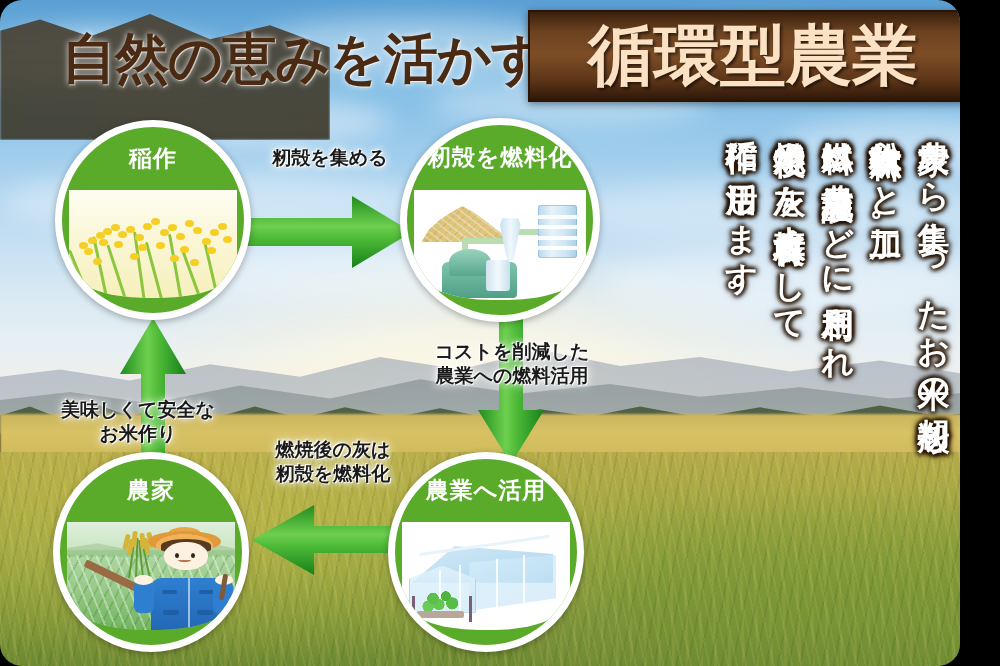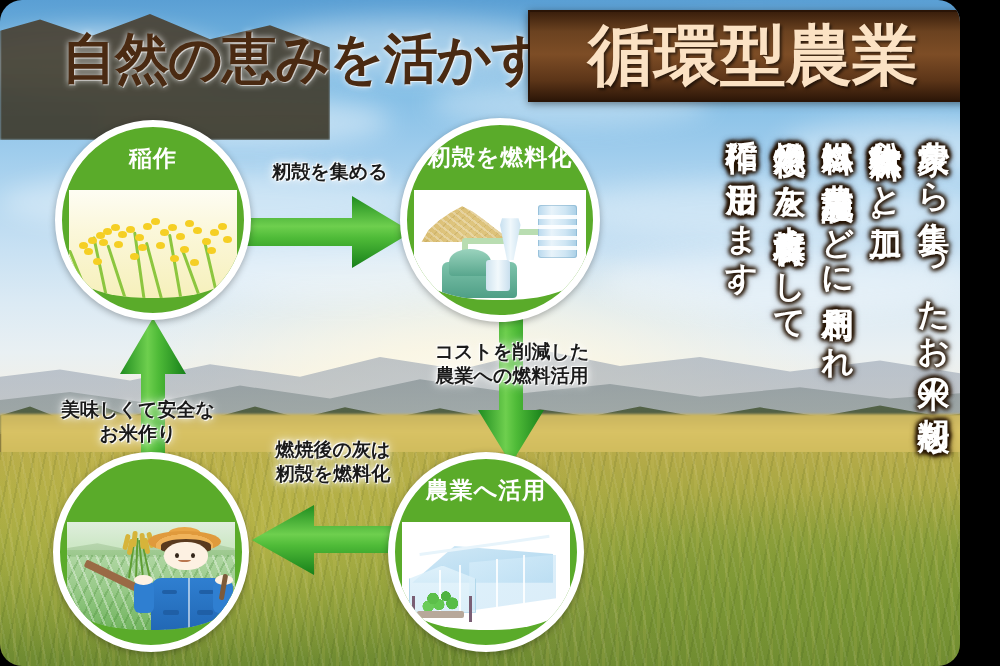--- a/index.html
+++ b/index.html
@@ -355,21 +355,21 @@
           <stop offset="0%" stop-color="#1f8c1f"></stop>
             <stop offset="42%" stop-color="#6ecf4e"></stop>
           <stop offset="58%" stop-color="#4fbb38"></stop>
             <stop offset="100%" stop-color="#17801a"></stop>
         </linearGradient>
       </defs>
       <path d="M33 0 L66 56 L45 56 L45 150 L21 150 L21 56 L0 56 Z" fill="url(#gU)"></path>
     </svg>
   </div>
 
-  <div class="alabel" style="left:250px; top:160px; width:160px;">籾殻を集める</div>
+  <div class="alabel" style="left:250px; top:146px; width:160px;">籾殻を集める</div>
   <div class="alabel" style="left:404px; top:340px; width:216px;">コストを削減した
 農業への燃料活用</div>
   <div class="alabel" style="left:244px; top:438px; width:178px;">燃焼後の灰は
 籾殻を燃料化</div>
   <div class="alabel" style="left:48px; top:362px; width:180px;margin-top:36px;">美味しくて安全な
 お米作り</div>
 
   <div class="node" style="left:55px; top:120px; width:196px; height:200px;">
     <div class="node-ring">
       <div class="node-label">稲作</div>
@@ -457,20 +457,21 @@
         <div class="gh-plants"></div>
         <div class="gh-tray"></div>
         <div class="gh-post" style="left:6%;"></div>
         <div class="gh-post" style="left:40%;"></div>
       </div>
     </div>
   </div>
 
   <div class="node" style="left:53px; top:452px; width:196px; height:200px;">
     <div class="node-ring">
+      <div class="node-label">農家</div>
       <div class="node-art art-farm">
         <div class="farm-hills"></div>
         <div class="farm-paddy"></div>
         <div class="farm-rows"></div>
         <div class="farm-ridge"></div>
 
         <div class="rice-bunch">
           <div class="rb-stem" style="left:20%; height:78%; transform:rotate(8deg);"></div>
           <div class="rb-stem" style="left:34%; height:86%; transform:rotate(2deg);"></div>
           <div class="rb-stem" style="left:48%; height:80%; transform:rotate(-6deg);"></div>

